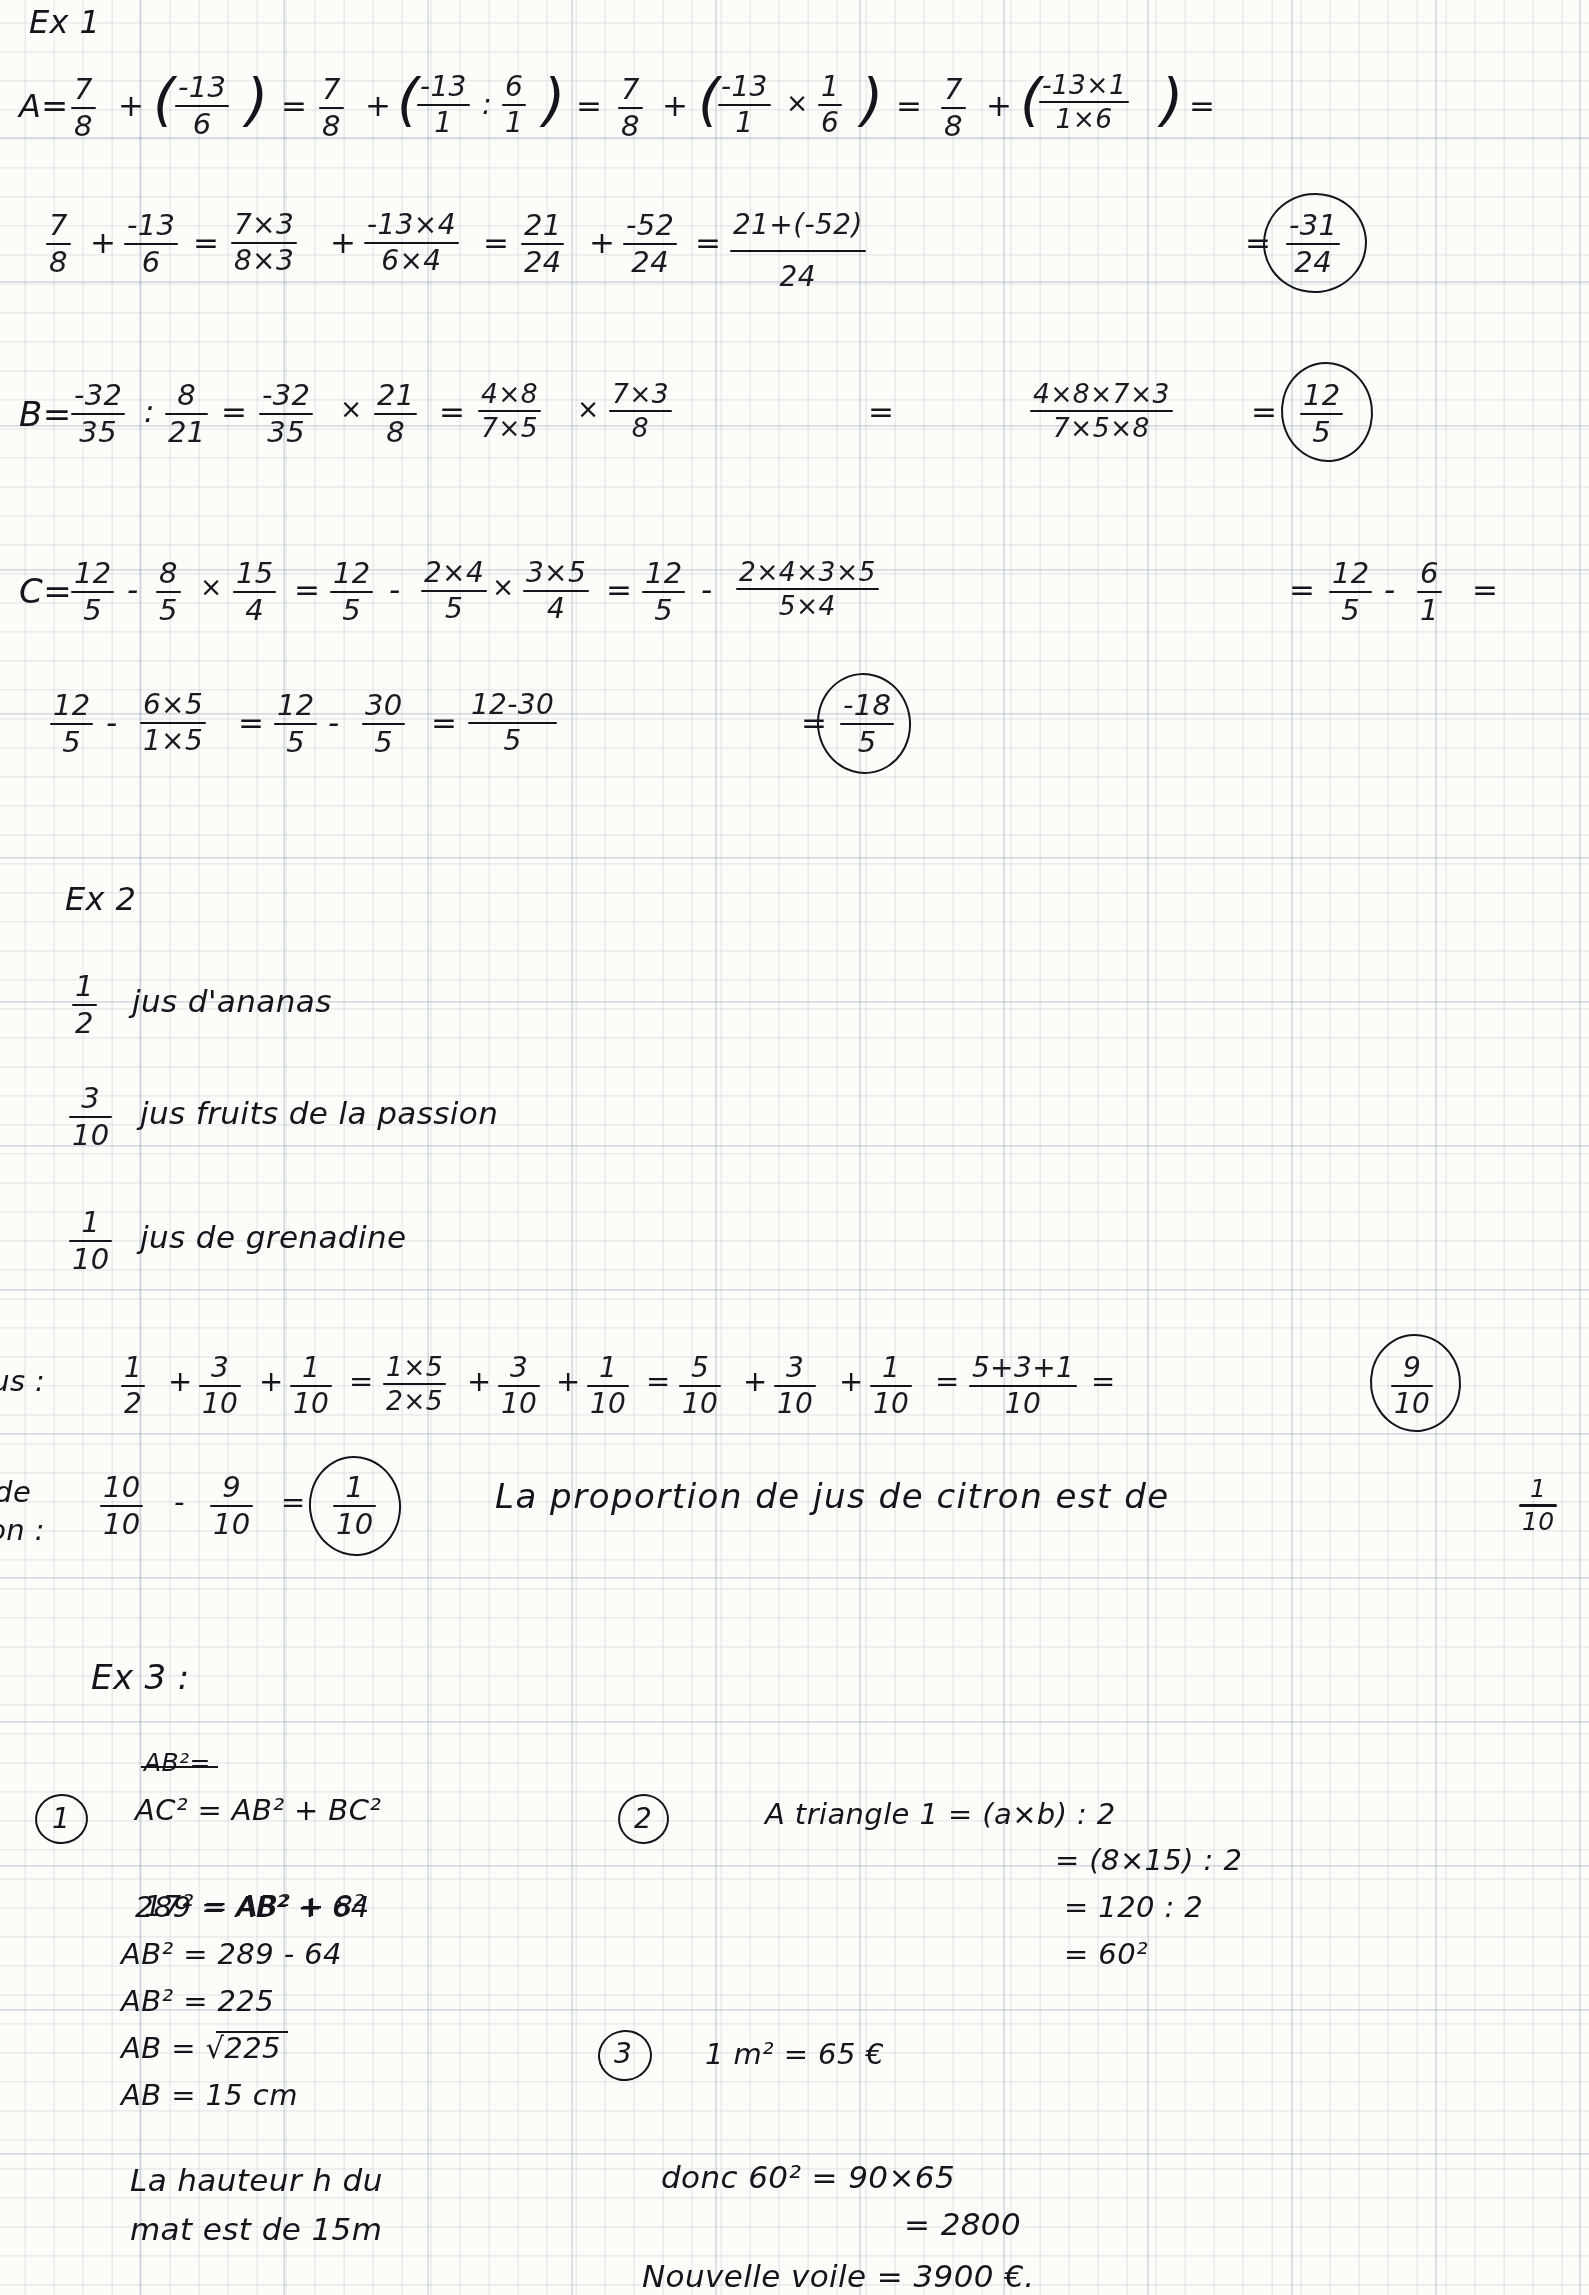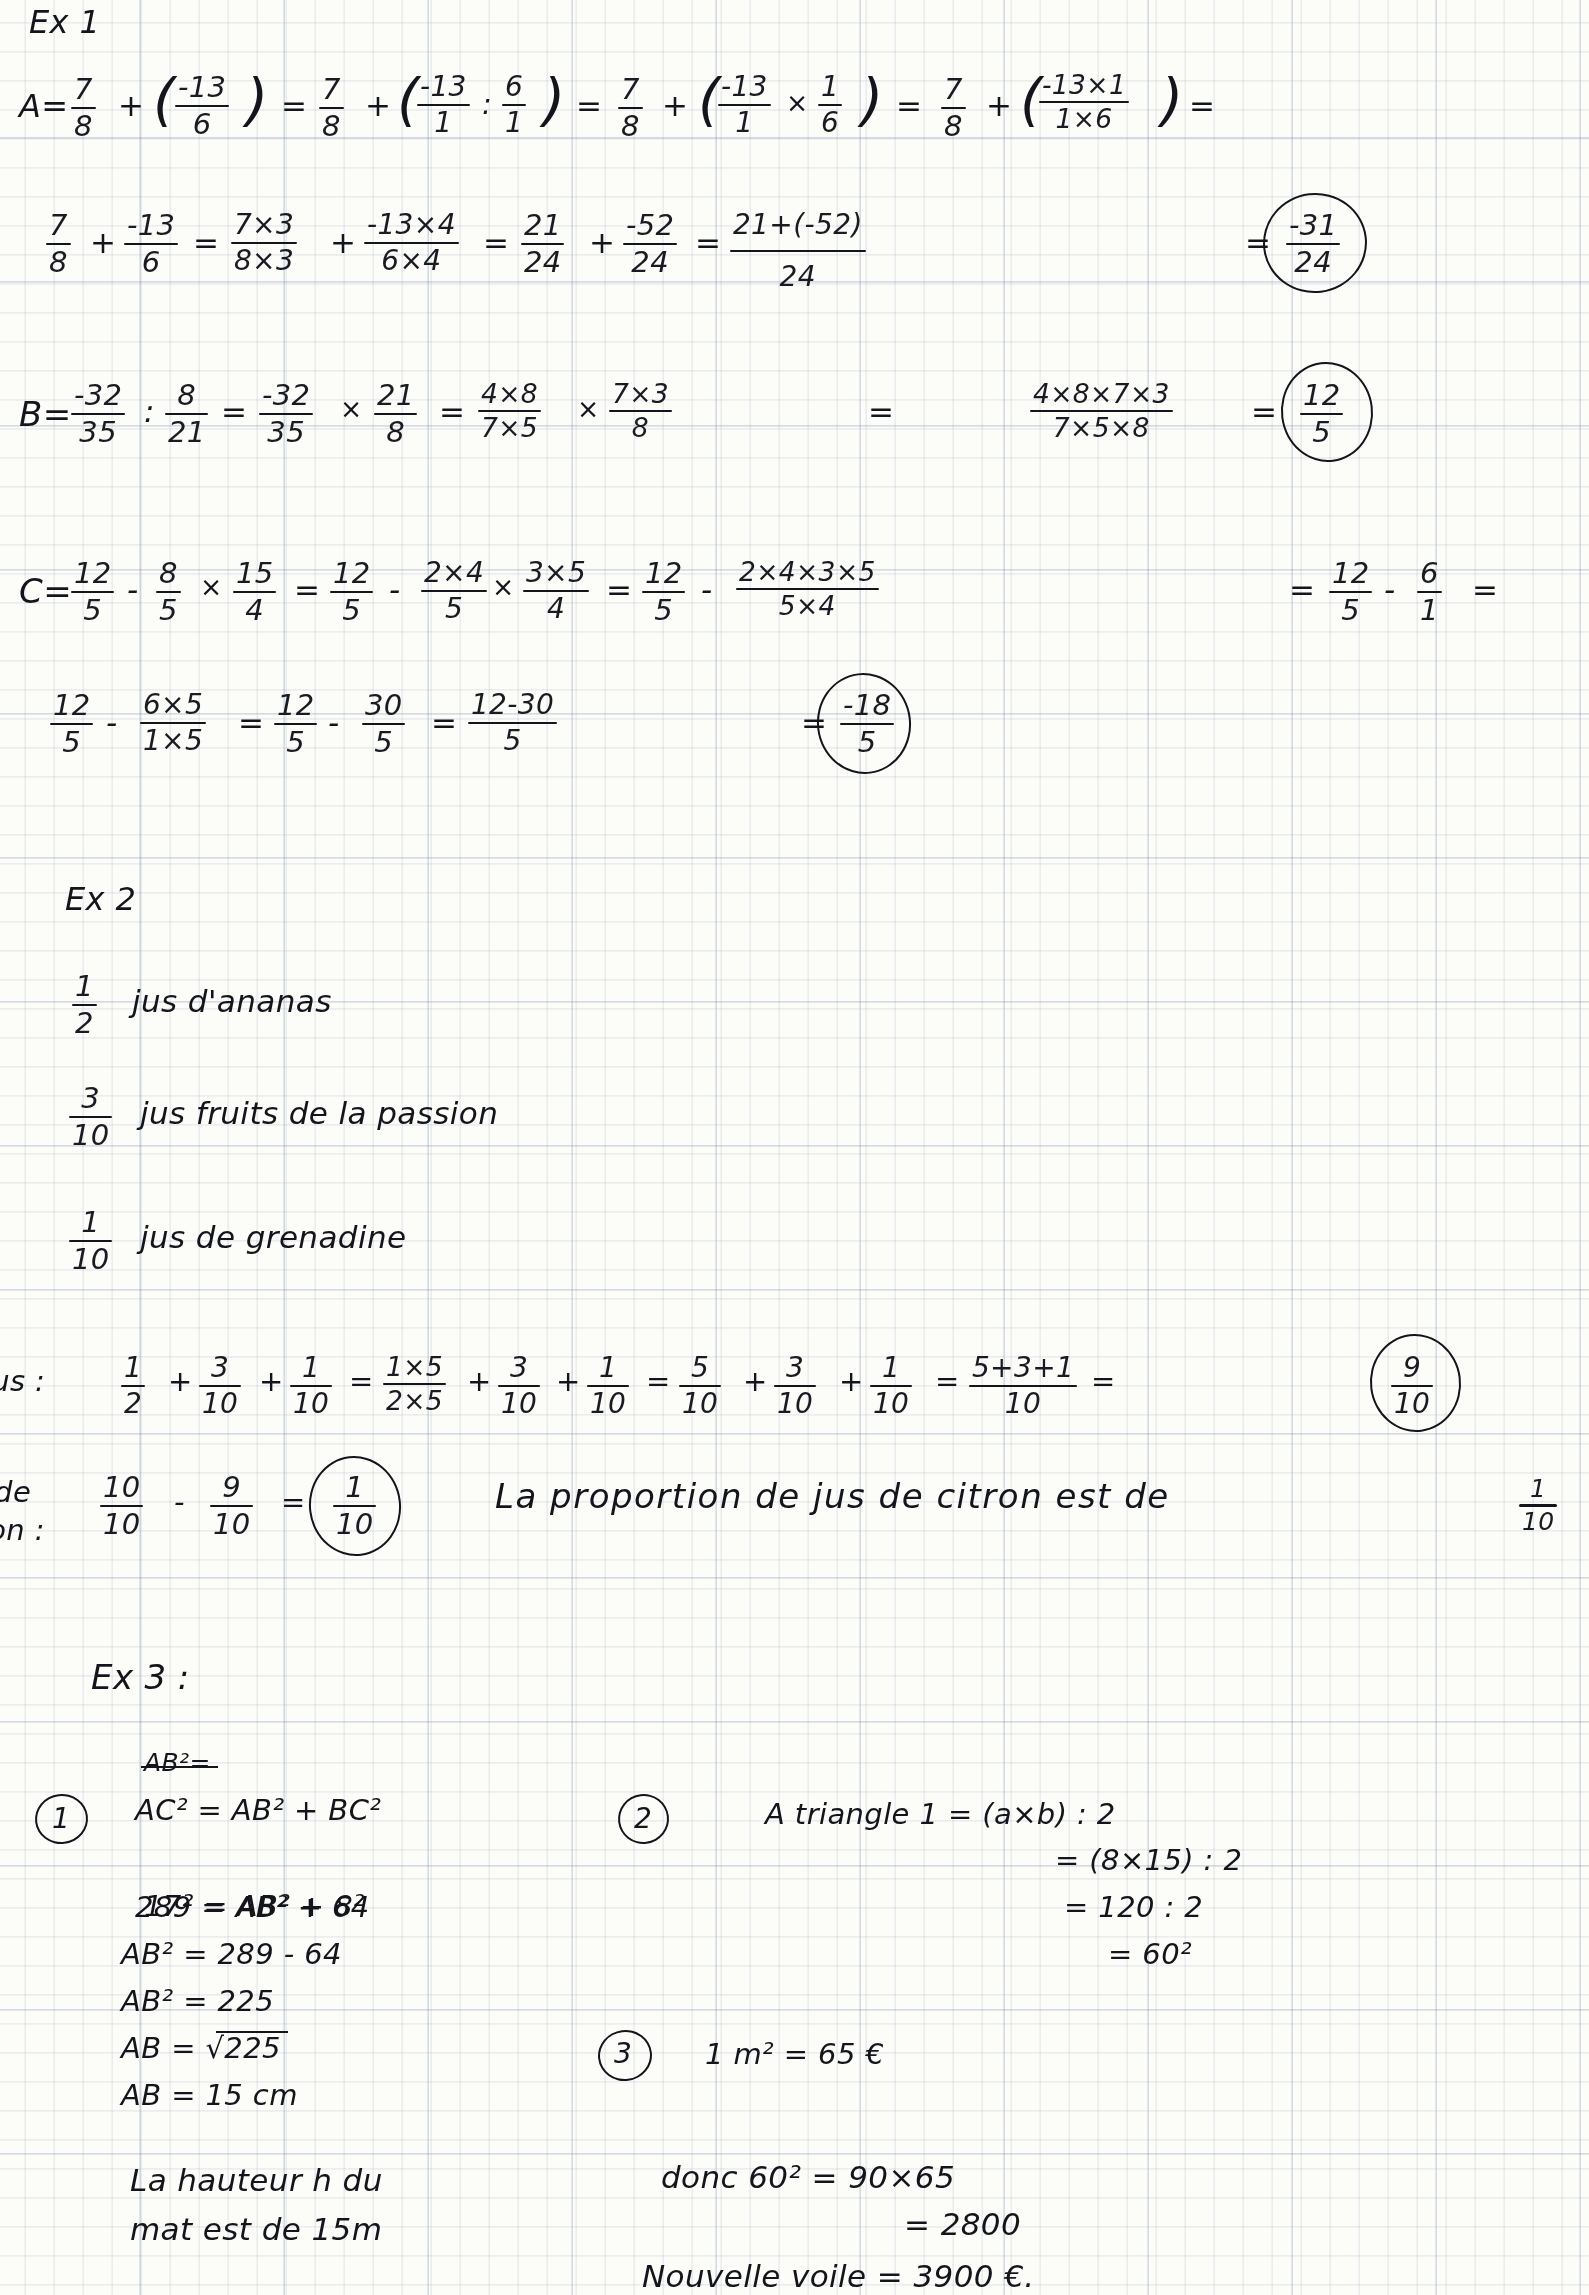--- a/index.html
+++ b/index.html
@@ -469,21 +469,21 @@
   <div class="h hw" style="left:121px;top:2081px;font-size:29px;">AB = 15 cm</div>
 
   <div class="h hw" style="left:130px;top:2165px;font-size:31px;">La hauteur h du</div>
   <div class="h hw" style="left:130px;top:2214px;font-size:31px;">mat est de 15m</div>
 
   <div class="circ" style="left:618px;top:1794px;width:47px;height:46px;"></div>
   <div class="h hw" style="left:634px;top:1805px;font-size:28px;">2</div>
   <div class="h hw" style="left:765px;top:1800px;font-size:29px;">A triangle 1 = (a×b) : 2</div>
   <div class="h hw" style="left:1055px;top:1846px;font-size:29px;">= (8×15) : 2</div>
   <div class="h hw" style="left:1064px;top:1893px;font-size:29px;">= 120 : 2</div>
-  <div class="h hw" style="left:1064px;top:1940px;font-size:29px;margin-left:44px;">= 60²</div>
+  <div class="h hw" style="left:1064px;top:1940px;font-size:29px;">= 60²</div>
 
   <div class="circ" style="left:598px;top:2030px;width:50px;height:47px;"></div>
   <div class="h hw" style="left:614px;top:2040px;font-size:28px;">3</div>
   <div class="h hw" style="left:677px;top:2040px;font-size:29px;margin-left:28px;">1 m² = 65 €</div>
   <div class="h hw" style="left:661px;top:2162px;font-size:31px;">donc 60² = 90×65</div>
   <div class="h hw" style="left:904px;top:2209px;font-size:31px;">= 2800</div>
   <div class="h hw" style="left:642px;top:2261px;font-size:31px;">Nouvelle voile = 3900 €.</div>
 
 </div>
 

